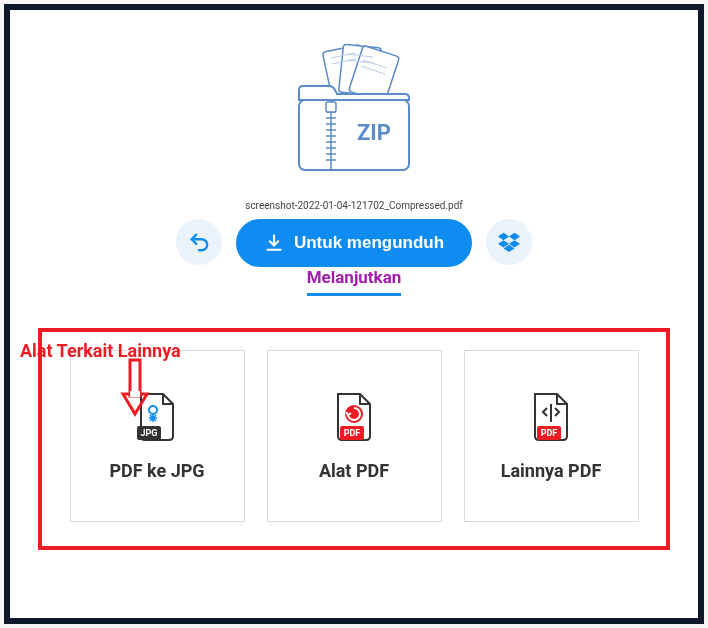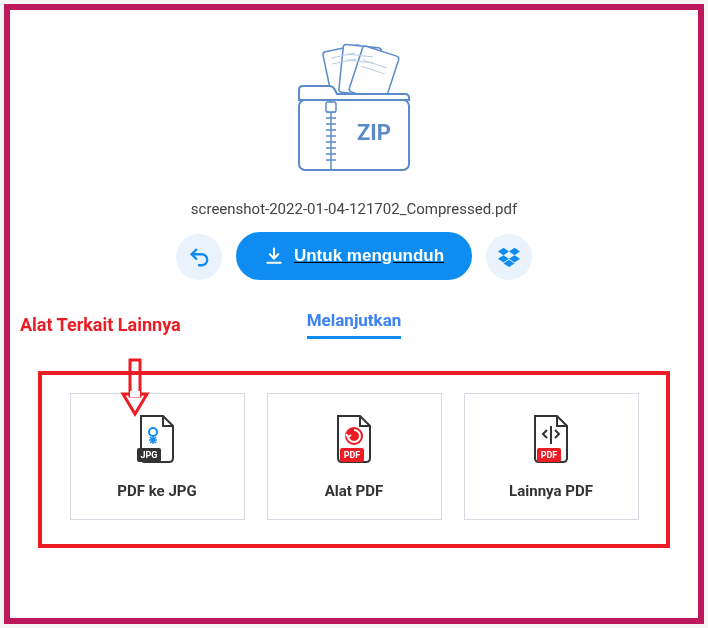--- a/index.html
+++ b/index.html
@@ -8,43 +8,43 @@
       box-sizing: border-box;
     }
     body {
       font-family: -apple-system, BlinkMacSystemFont, 'Segoe UI', Roboto, Arial, sans-serif;
       background: #f5f5f5;
       width: 708px;
       height: 628px;
       position: relative;
     }
     .outer-frame {
-      border: 6px solid #be185d;
+      border: 6px solid #0f172a;
       width: 700px;
       height: 620px;
       margin: 4px;
       background: #fff;
       position: relative;
       overflow: hidden;
     }
     .content {
       padding: 30px 40px 20px;
       display: flex;
       flex-direction: column;
       align-items: center;
     }
     .zip-illustration {
       width: 150px;
       height: 140px;
       margin-bottom: 20px;
     }
     .filename {
-      font-size: 15px;
+      font-size: 10px;
       color: #444;
-      margin-bottom: 14px;
+      margin-bottom: 8px;
       text-align: center;
     }
     .success-row {
       display: flex;
       align-items: center;
       gap: 8px;
       margin-bottom: 28px;
     }
     .check-circle {
       width: 22px;
@@ -59,24 +59,22 @@
       width: 14px;
       height: 14px;
     }
     .success-text {
       font-size: 15px;
       font-weight: 700;
       color: #333;
     }
     .action-row {
       display: flex;
-      align-items: flex-end;
+      align-items: flex-start;
       gap: 14px;
-      margin-bottom: 30px;
-      text-decoration: underline;
     }
     .circle-btn {
       width: 46px;
       height: 46px;
       border-radius: 50%;
       background: #eaf2fb;
       display: flex;
       align-items: center;
       justify-content: center;
       cursor: pointer;
@@ -91,57 +89,57 @@
       font-size: 17px;
       font-weight: 600;
       display: flex;
       align-items: center;
       gap: 10px;
       cursor: pointer;
     }
     .continue-label {
       font-size: 17px;
       font-weight: 700;
-      color: #3b82f6;
+      color: #a21caf;
       padding-bottom: 6px;
       border-bottom: 3px solid #0e8cf1;
     }
     .tools-wrapper {
       border: 4px solid #ec1c24;
       margin: 12px 28px 0;
       padding: 18px 20px 24px;
       display: flex;
       gap: 22px;
       justify-content: center;
     }
     .tool-card {
       width: 175px;
-      height: 127px;
+      height: 172px;
       border: 1px solid #d6dbe3;
       display: flex;
       flex-direction: column;
       align-items: center;
       justify-content: center;
       gap: 18px;
       cursor: pointer;
       background: #fff;
     }
     .tool-icon {
       width: 44px;
       height: 50px;
     }
     .tool-label {
-      font-size: 15px;
+      font-size: 18px;
       font-weight: 700;
       color: #333;
     }
     .annotation-label {
       position: absolute;
       left: 10px;
-      top: 304px;
+      top: 330px;
       color: #ec1c24;
       font-size: 18px;
       font-weight: 700;
     }
     .annotation-arrow {
       position: absolute;
       left: 110px;
       top: 348px;
     }
   </style>

